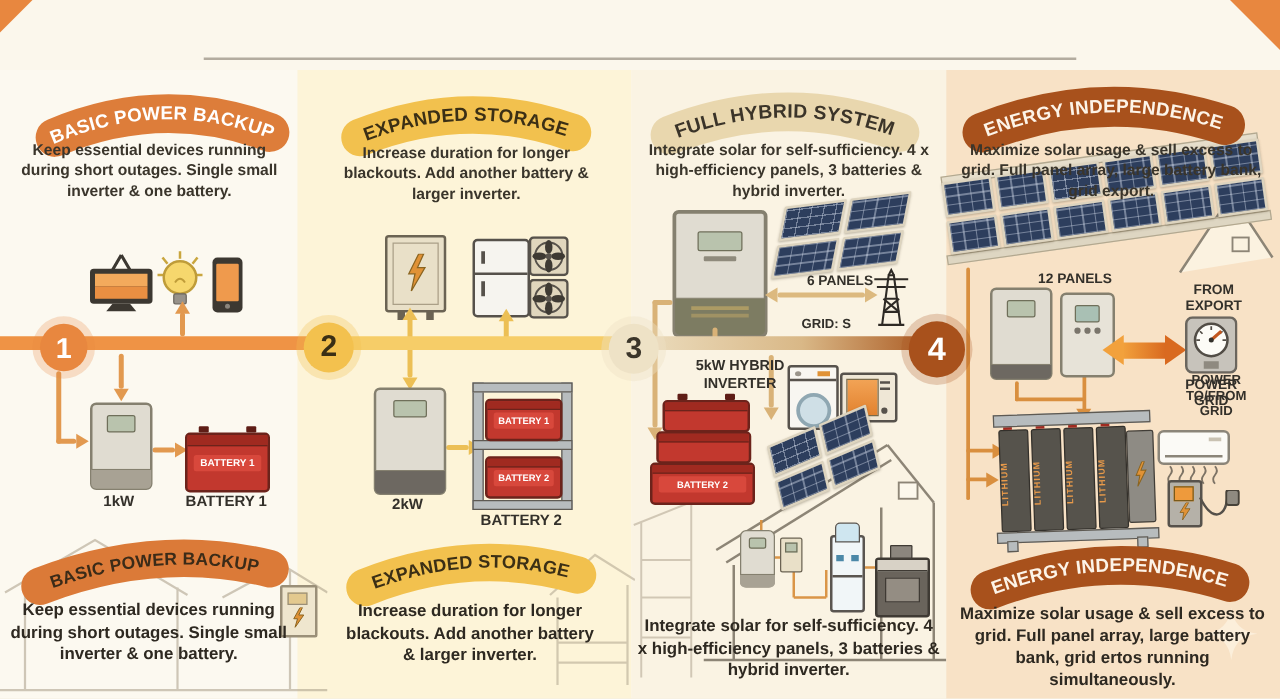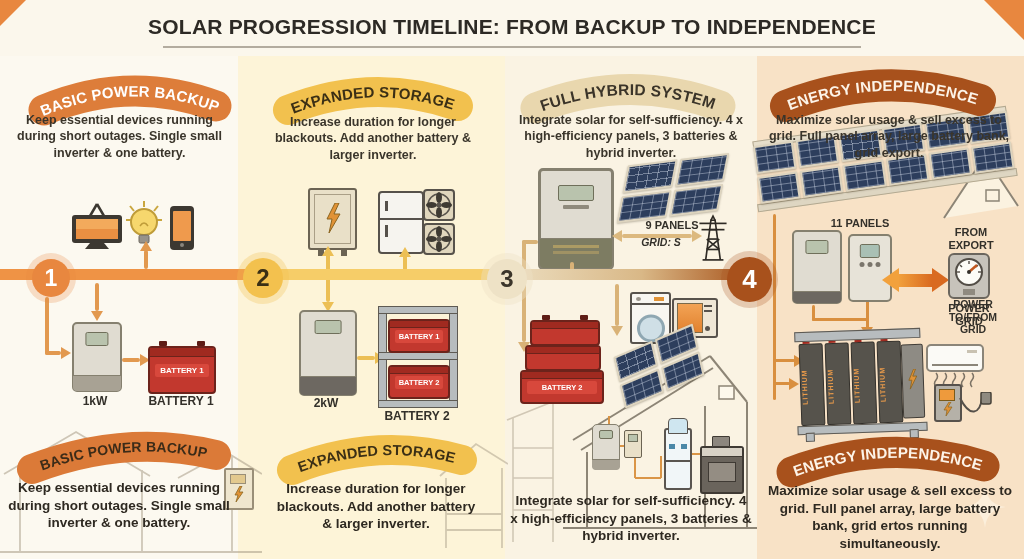--- a/index.html
+++ b/index.html
@@ -55,21 +55,20 @@
 <div id="stage">
 
   <div class="col" style="left:0;width:238px;background:#fcf9f0;"></div>
   <div class="col" style="left:238px;width:267px;background:#fdf4d8;"></div>
   <div class="col" style="left:505px;width:252px;background:#faf3e3;"></div>
   <div class="col" style="left:757px;width:267px;background:#f8e2c6;"></div>
 
   <div class="tri" style="left:0;top:0;border-top:26px solid #e8873f;border-right:26px solid transparent;"></div>
   <div class="tri" style="right:0;top:0;border-top:40px solid #e8873f;border-left:40px solid transparent;"></div>
 
-  <div class="title">SOLAR PROGRESSION TIMELINE: FROM BACKUP TO INDEPENDENCE</div>
   <div class="rule" style="left:163px;top:46px;width:698px;"></div>
 
   <div class="band" style="left:0;width:263px;background:#ef9345;border-radius:0 4px 4px 0;"></div>
   <div class="band" style="left:263px;width:243px;background:#f6cd68;"></div>
   <div class="band" style="left:506px;width:246px;background:linear-gradient(90deg,#ecdec0 0%,#d9b887 55%,#a8541c 100%);border-radius:0 5px 5px 0;"></div>
 
   <div class="step" style="left:32px;top:259px;width:38px;height:38px;background:#e8873f;color:#fff;font-size:23px;box-shadow:0 0 0 6px rgba(232,135,63,.25);">
       <span>1</span>
     </div>
   <div class="step" style="left:243px;top:258px;width:40px;height:40px;background:#f3c14e;color:#3a2f15;font-size:24px;box-shadow:0 0 0 6px rgba(243,193,78,.3);">
@@ -253,33 +252,34 @@
   <div class="desc d-top" style="left:512px;top:112px;width:238px;">Integrate solar for self-sufficiency. 4 x high-efficiency panels, 3 batteries &amp; hybrid inverter.</div>
 
   <div class="inv" style="left:538px;top:168px;width:70px;height:96px;border-width:3px;">
     <div class="inv-scr" style="width:34px;height:14px;top:14px;"></div>
     <div style="position:absolute;left:50%;top:34px;transform:translateX(-50%);width:26px;height:4px;background:#8f8a7c;border-radius:1px;"></div>
     <div class="inv-strip dark">
       <div style="position:absolute;left:18%;top:6px;width:64%;height:3px;background:#b8a265;opacity:.8;"></div>
       <div style="position:absolute;left:18%;top:12px;width:64%;height:3px;background:#b8a265;opacity:.6;"></div>
     </div>
   </div>
+  <div class="lbl" style="left:538px;top:287px;width:108px;font-size:11.5px;">5kW HYBRID INVERTER</div>
 
   <div class="sp-grid" style="left:622px;top:160px;width:102px;height:56px;grid-template-columns:1fr 1fr;grid-template-rows:1fr 1fr;transform:rotate(-7deg) skewX(-18deg);">
     <div class="sp"></div>
       <div class="sp"></div>
       <div class="sp"></div>
       <div class="sp"></div>
   </div>
-  <div class="lbl" style="left:620px;top:219px;width:104px;">9 PANELS</div>
+  <div class="lbl" style="left:620px;top:219px;width:104px;">6 PANELS</div>
 
   <div class="wire" style="left:622px;top:234px;width:70px;height:4px;color:#dcb97f;"></div>
   <div class="h h-left" style="left:612px;top:230px;color:#dcb97f;"></div>
   <div class="h h-right" style="left:692px;top:230px;color:#dcb97f;"></div>
-  <div class="lbl" style="left:630px;top:236px;width:62px;font-size:10.5px;font-style:italic;">GRID: S</div>
+  <div class="lbl" style="left:630px;top:253px;width:62px;font-size:10.5px;">GRID: S</div>
 
   <svg class="abs" style="left:697px;top:214px;z-index:3;" width="32" height="48" viewBox="0 0 30 46">
     <g stroke="#2e2a25" stroke-width="1.6" fill="none">
       <path d="M8,44 L13,6 H17 L22,44"></path>
         <path d="M5,44 H25"></path>
         <path d="M9,34 H21"></path>
         <path d="M10,24 H20"></path>
         <path d="M11,15 H19"></path>
       <path d="M4,15 H26"></path>
         <path d="M2,9 H28"></path>
@@ -399,21 +399,21 @@
         <div class="sp"></div>
       <div class="sp"></div>
         <div class="sp"></div>
         <div class="sp"></div>
         <div class="sp"></div>
         <div class="sp"></div>
         <div class="sp"></div>
     </div>
     <div style="position:absolute;left:-4px;right:-2px;top:58px;height:6px;background:#ded6c2;border:1px solid #b3a88f;"></div>
   </div>
-  <div class="lbl" style="left:810px;top:217px;width:100px;">11 PANELS</div>
+  <div class="lbl" style="left:810px;top:217px;width:100px;">12 PANELS</div>
 
   <div class="wire" style="left:773px;top:214px;width:3px;height:186px;color:#d98f3f;"></div>
   <div class="wire" style="left:773px;top:359px;width:22px;height:3px;color:#d98f3f;"></div>
   <div class="h h-right" style="left:794px;top:355px;color:#d98f3f;"></div>
   <div class="wire" style="left:773px;top:382px;width:17px;height:3px;color:#d98f3f;"></div>
   <div class="h h-right" style="left:789px;top:378px;color:#d98f3f;"></div>
   <div class="wire" style="left:866px;top:300px;width:3px;height:28px;color:#d98f3f;"></div>
   <div class="h h-down" style="left:861px;top:327px;color:#d98f3f;"></div>
   <div class="wire" style="left:812px;top:305px;width:3px;height:16px;color:#d98f3f;"></div>
   <div class="wire" style="left:812px;top:318px;width:56px;height:3px;color:#d98f3f;"></div>

